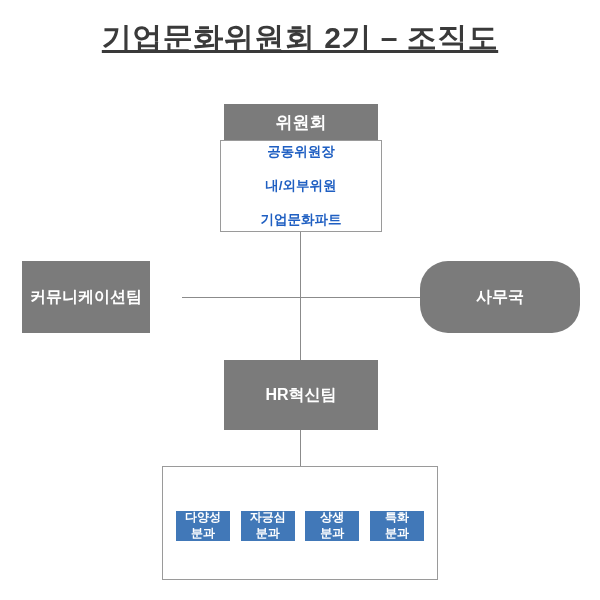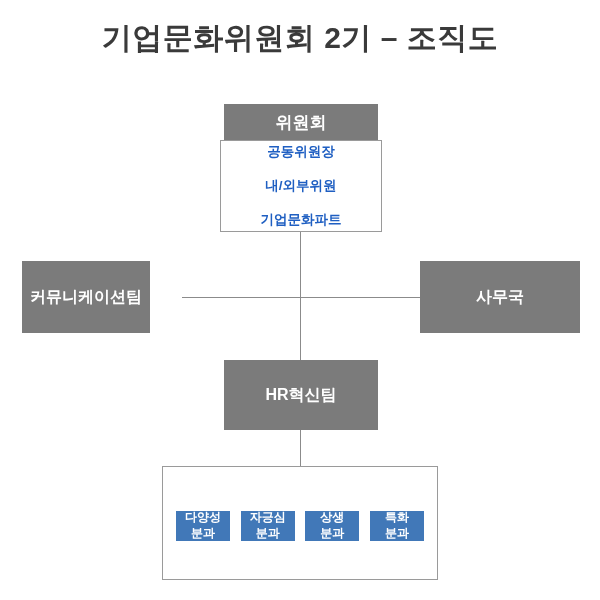--- a/index.html
+++ b/index.html
@@ -27,20 +27,21 @@
     left: 0;
     top: 18px;
     width: 600px;
     text-align: center;
     font-size: 30px;
     font-weight: bold;
     color: #3a3a3a;
     letter-spacing: 0.5px;
     line-height: 40px;
     white-space: nowrap;
+    text-decoration: underline;
   }
 
   
   .connector {
     position: absolute;
     background: #8b8b8b;
   }
   .conn-v { width: 1px; }
   .conn-h { height: 1px; }
 
@@ -111,20 +112,21 @@
     width: 128px;
     height: 72px;
     font-size: 16px;
   }
   .box-office {
     left: 420px;
     top: 261px;
     width: 160px;
     height: 72px;
     font-size: 16px;
+    border-radius: 28px;
   }
   .box-hr {
     left: 224px;
     top: 360px;
     width: 154px;
     height: 70px;
     font-size: 16px;
     flex-direction: column;
   }
   .box-hr .node-line { white-space: nowrap; text-align: right; }

